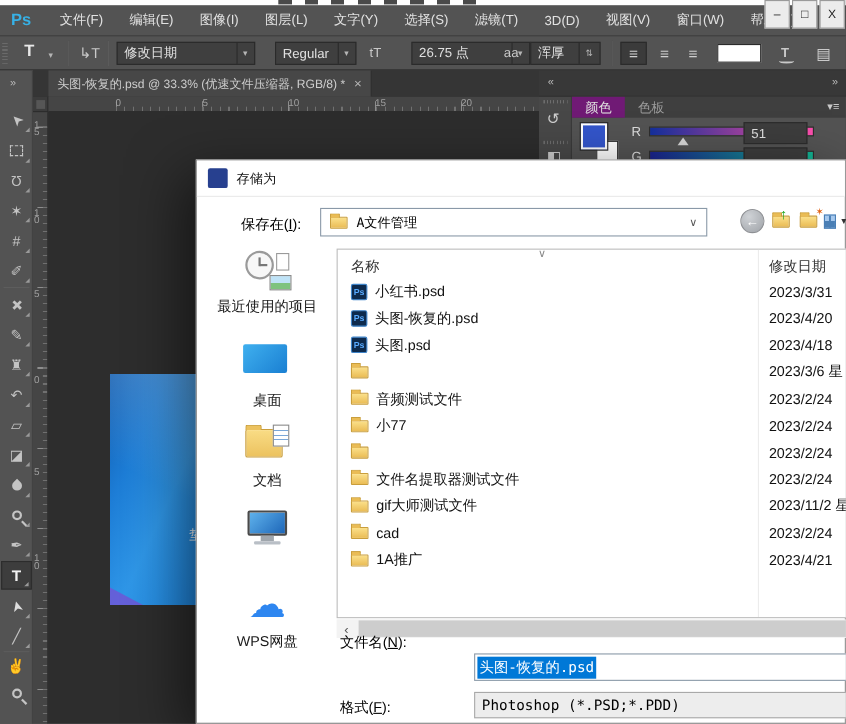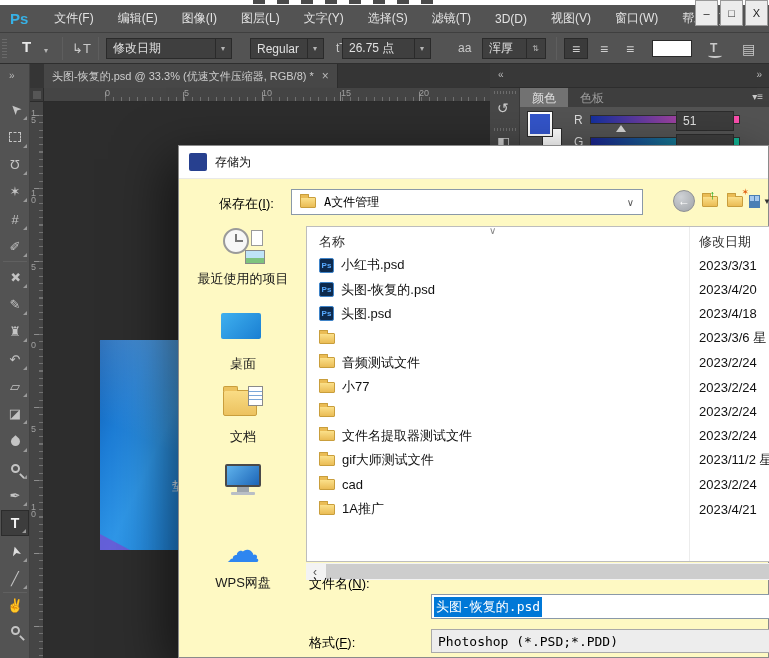--- a/index.html
+++ b/index.html
@@ -85,33 +85,33 @@
 #canvimg .imgtxt{position:absolute;right:2px;top:138px;color:#fff;font-size:12px}
 
 
 #dockhead{left:490px;top:64px;width:279px;height:24px;background:#383838;border-bottom:1px solid #2e2e2e}
 #icostrip{left:490px;top:88px;width:30px;height:57px;background:#484848;border-right:1px solid #3a3a3a}
 .sgrip{position:absolute;left:4px;width:22px;height:3px;background:repeating-linear-gradient(90deg,#6d6d6d 0 1px,transparent 1px 3px)}
 .sicon{position:absolute;left:7px;color:#cdcdcd;font-size:14px}
 #cpanel{left:520px;top:88px;width:249px;height:57px;background:#535353}
 #cptabs{position:absolute;left:0;top:0;width:249px;height:19px;background:#3f3f3f;display:flex;font-size:12px}
 .cptab{padding:2px 12px;color:#9d9d9d}
-.cptab.on{background:#737373;color:#e0e0e0}
+.cptab.on{background:#701a75;color:#e0e0e0}
 #cpmenu{position:absolute;right:6px;top:3px;color:#c9c9c9;font-size:10px}
 #fgc{position:absolute;left:8px;top:24px;width:24px;height:24px;background:#3355cb;border:2px solid #fff;outline:1px solid #2b2b2b}
 #bgc{position:absolute;left:22px;top:40px;width:20px;height:20px;background:#fff;border:1px solid #2b2b2b}
 .chl{position:absolute;color:#dcdcdc;font-size:12px}
 .slider{position:absolute;left:70px;width:150px;height:9px;border:1px solid #2e2e2e}
 #rslider{top:27px;background:linear-gradient(90deg,#14309e,#8a3f9e,#ff4fae)}
 #gslider{top:49px;background:linear-gradient(90deg,#1b2490,#12b694)}
 #rthumb{position:absolute;left:96px;top:37px;border-left:5px solid transparent;border-right:5px solid transparent;border-bottom:7px solid #d6d6d6}
 .cval{position:absolute;left:156px;width:58px;height:20px;background:#3d3d3d;border:1px solid #2c2c2c;color:#e0e0e0;font-size:12px;padding:2px 6px}
 
 
-#dlg{left:178px;top:145px;width:591px;height:513px;background:#fef9c3;border:1px solid #8a8a8a;
+#dlg{left:178px;top:145px;width:591px;height:513px;background:#ffffff;border:1px solid #8a8a8a;
  box-shadow:-12px 14px 48px rgba(0,0,0,.55);z-index:50;color:#000;font-size:13px}
 #dlgtitle{position:absolute;left:0;top:0;width:100%;height:33px;background:#fff;border-bottom:1px solid #e9e9e9;display:flex;align-items:center}
 #dlgico{width:18px;height:18px;margin:0 8px 0 10px;background:#27408f;border-radius:2px;color:#9cc3ff;
  font-size:9px;font-weight:bold;display:flex;align-items:center;justify-content:center}
 #dlgname{font-size:12px;color:#111}
 .dlabel{position:absolute;color:#000}
 .dlabel u{text-decoration:underline}
 #savein-box{position:absolute;left:112px;top:43px;width:352px;height:26px;background:#fff;border:1px solid #8a99a8;display:flex;align-items:center;padding:0 8px;gap:8px}
 #savein-box .txt{font-family:"DejaVu Sans Mono",monospace;font-size:12px}
 #savein-box .chev{margin-left:auto;color:#555;font-size:10px}
@@ -203,21 +203,21 @@
     <span class="osep" style="left:98px"></span>
     <div class="ofield" style="left:106px;width:126px">
       <span>修改日期</span>
       <span class="fd">▾</span>
     </div>
     <div class="ofield" style="left:250px;width:74px">
       <span>Regular</span>
       <span class="fd">▾</span>
     </div>
     <span class="oicon" style="left:336px;font-weight:normal">tT</span>
-    <div class="ofield" style="left:342px;width:89px">
+    <div class="ofield" style="left:374px;width:108px">
       <span>26.75 点</span>
       <span class="fd">▾</span>
     </div>
     <span class="oicon" style="left:458px">aa</span>
     <div class="ofield" style="left:482px;width:64px">
       <span>浑厚</span>
       <span class="fd">⇅</span>
     </div>
     <span class="osep" style="left:556px"></span>
     <span class="alignbox sel" style="left:564px">≡</span>

